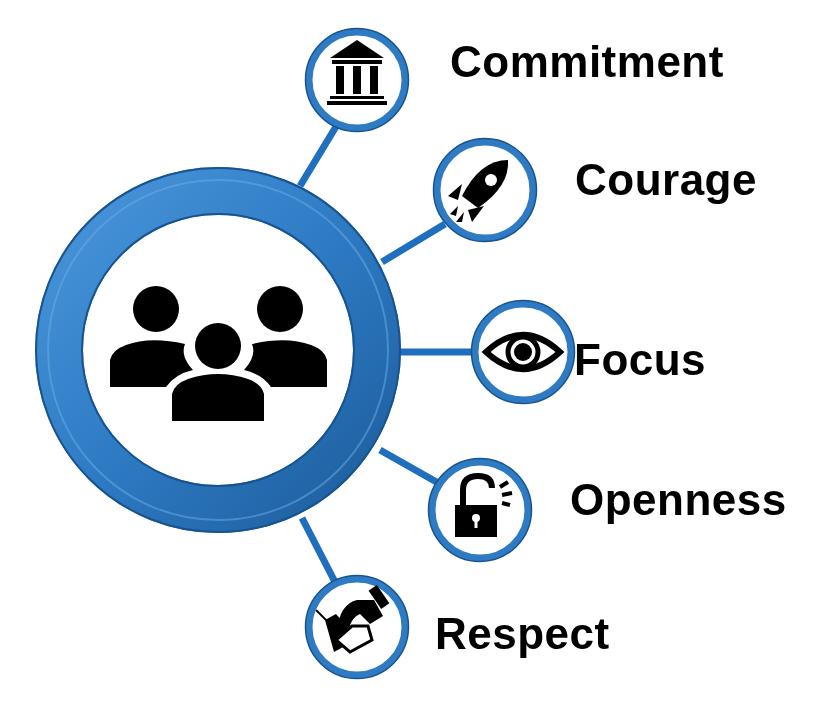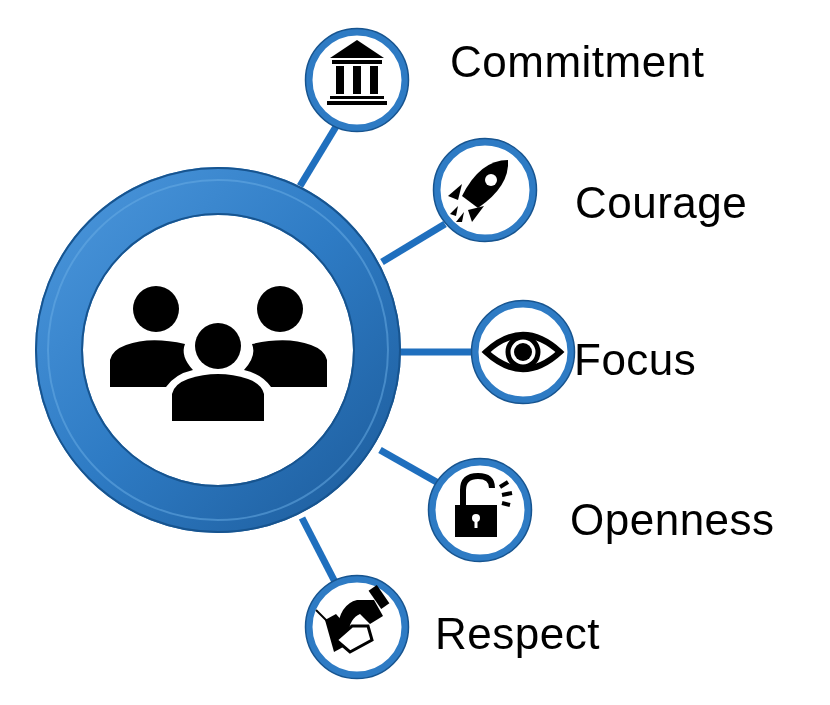--- a/index.html
+++ b/index.html
@@ -1,19 +1,19 @@
 <!DOCTYPE html>
 <html><head>
 <meta charset="utf-8">
 <style>
   html, body { margin:0; padding:0; background:#ffffff; }
   body { width:830px; height:705px; position:relative; overflow:hidden;
          font-family:"Liberation Sans", "DejaVu Sans", sans-serif; }
   #diagram { position:absolute; left:0; top:0; width:830px; height:705px; }
-  .label { position:absolute; font-weight:normal; font-size:44px; color:#000; letter-spacing:0.5px;
+  .label { position:absolute; font-weight:bold; font-size:44px; color:#000; letter-spacing:0.5px;
            font-family:"Liberation Sans", "DejaVu Sans", sans-serif; white-space:nowrap; line-height:1; }
 </style>
 </head>
 <body>
 
 <svg id="diagram" viewBox="0 0 830 705" xmlns="http://www.w3.org/2000/svg">
   <defs>
     <linearGradient id="ringGrad" x1="0" y1="0" x2="1" y2="1">
       <stop offset="0" stop-color="#4A95DA"></stop>
       <stop offset="0.5" stop-color="#2E7BC4"></stop>
@@ -105,16 +105,16 @@
       <rect x="374" y="586" width="10" height="22" fill="#000" transform="rotate(-35 379 597)"></rect>
       <path d="M337 630 Q340 604 357 600 L374 600 L383 616 L370 624 L360 614 Q350 618 348 634 Z" fill="#000"></path>
       <path d="M325 620 L336 614 L350 630 L345 646 L334 652 Z" fill="#000"></path>
       <path d="M336 640 L352 626 L368 626 L372 640 L350 652 Z" fill="#fff" stroke="#000" stroke-width="3"></path>
       <line x1="316" y1="610" x2="328" y2="622" stroke="#000" stroke-width="2"></line>
     </g>
   </g>
 </svg>
 
 <div class="label" style="left:450px; top:40px;">Commitment</div>
-<div class="label" style="left:575px; top:158px;margin-top:23px;">Courage</div>
+<div class="label" style="left:575px; top:158px;">Courage</div>
 <div class="label" style="left:574px; top:338px;">Focus</div>
-<div class="label" style="left:570px; top:498px;">Openness</div>
+<div class="label" style="left:570px; top:478px;">Openness</div>
 <div class="label" style="left:435px; top:612px;">Respect</div>
 
 </body></html>

